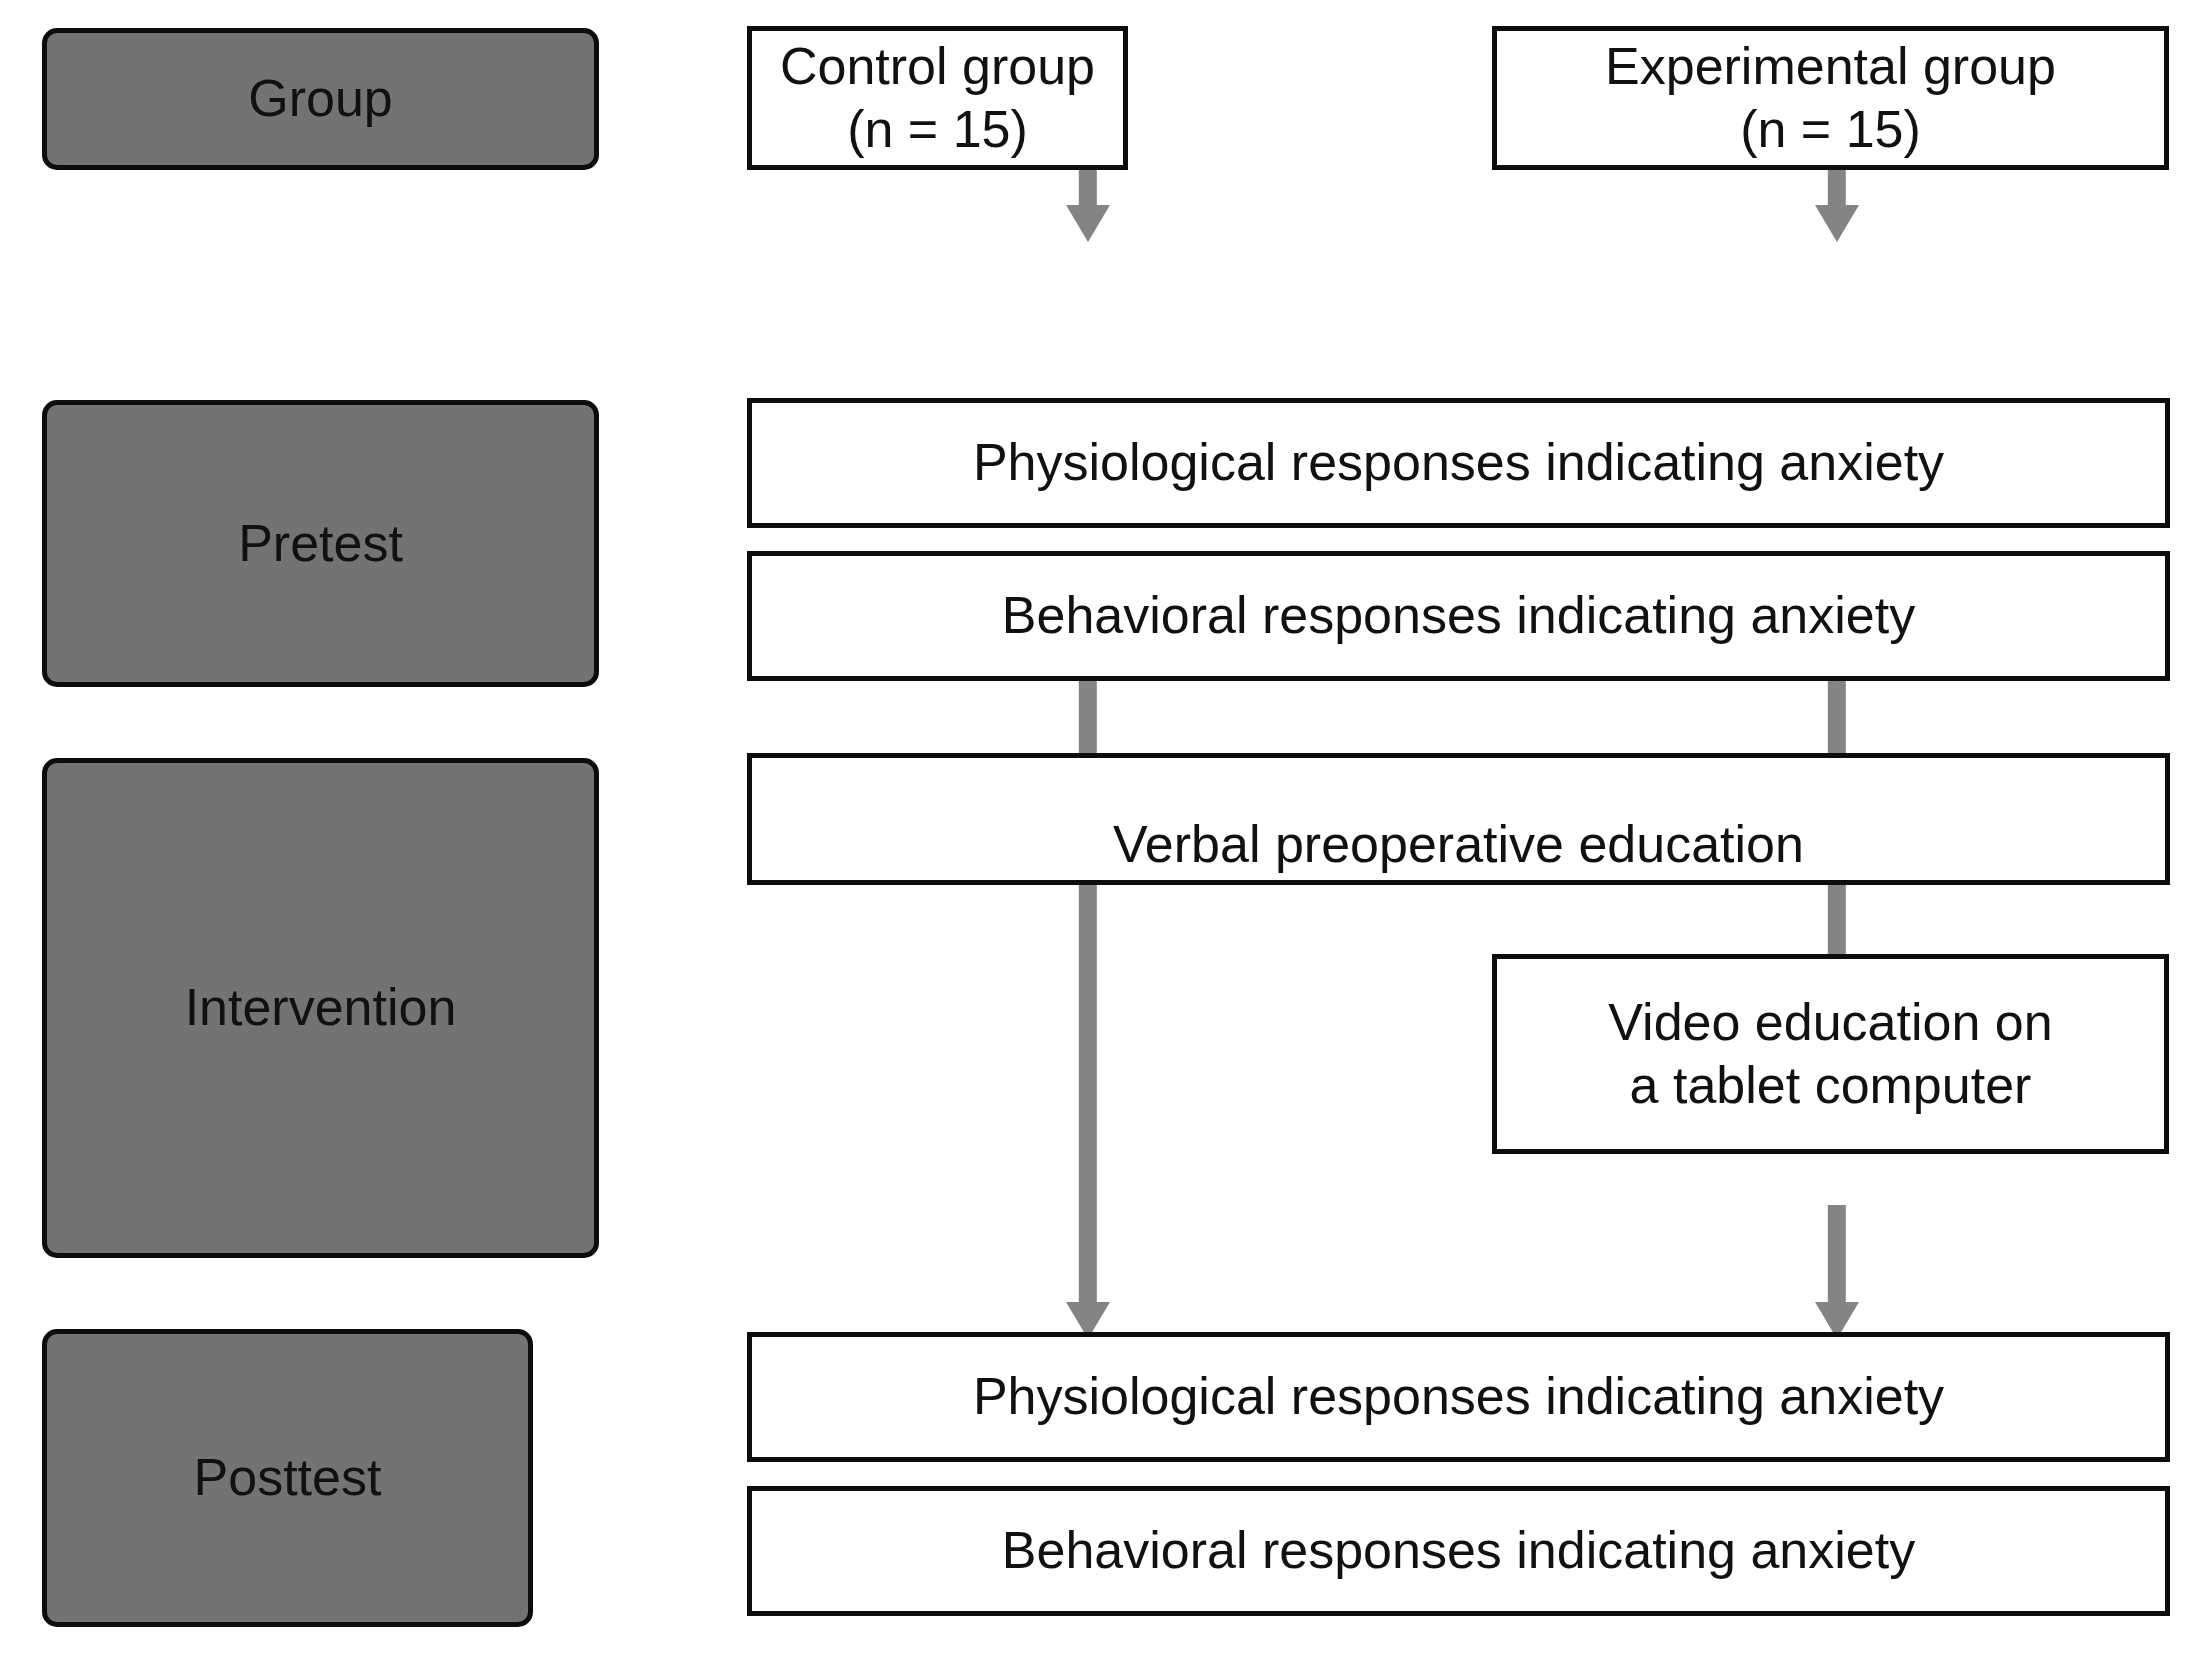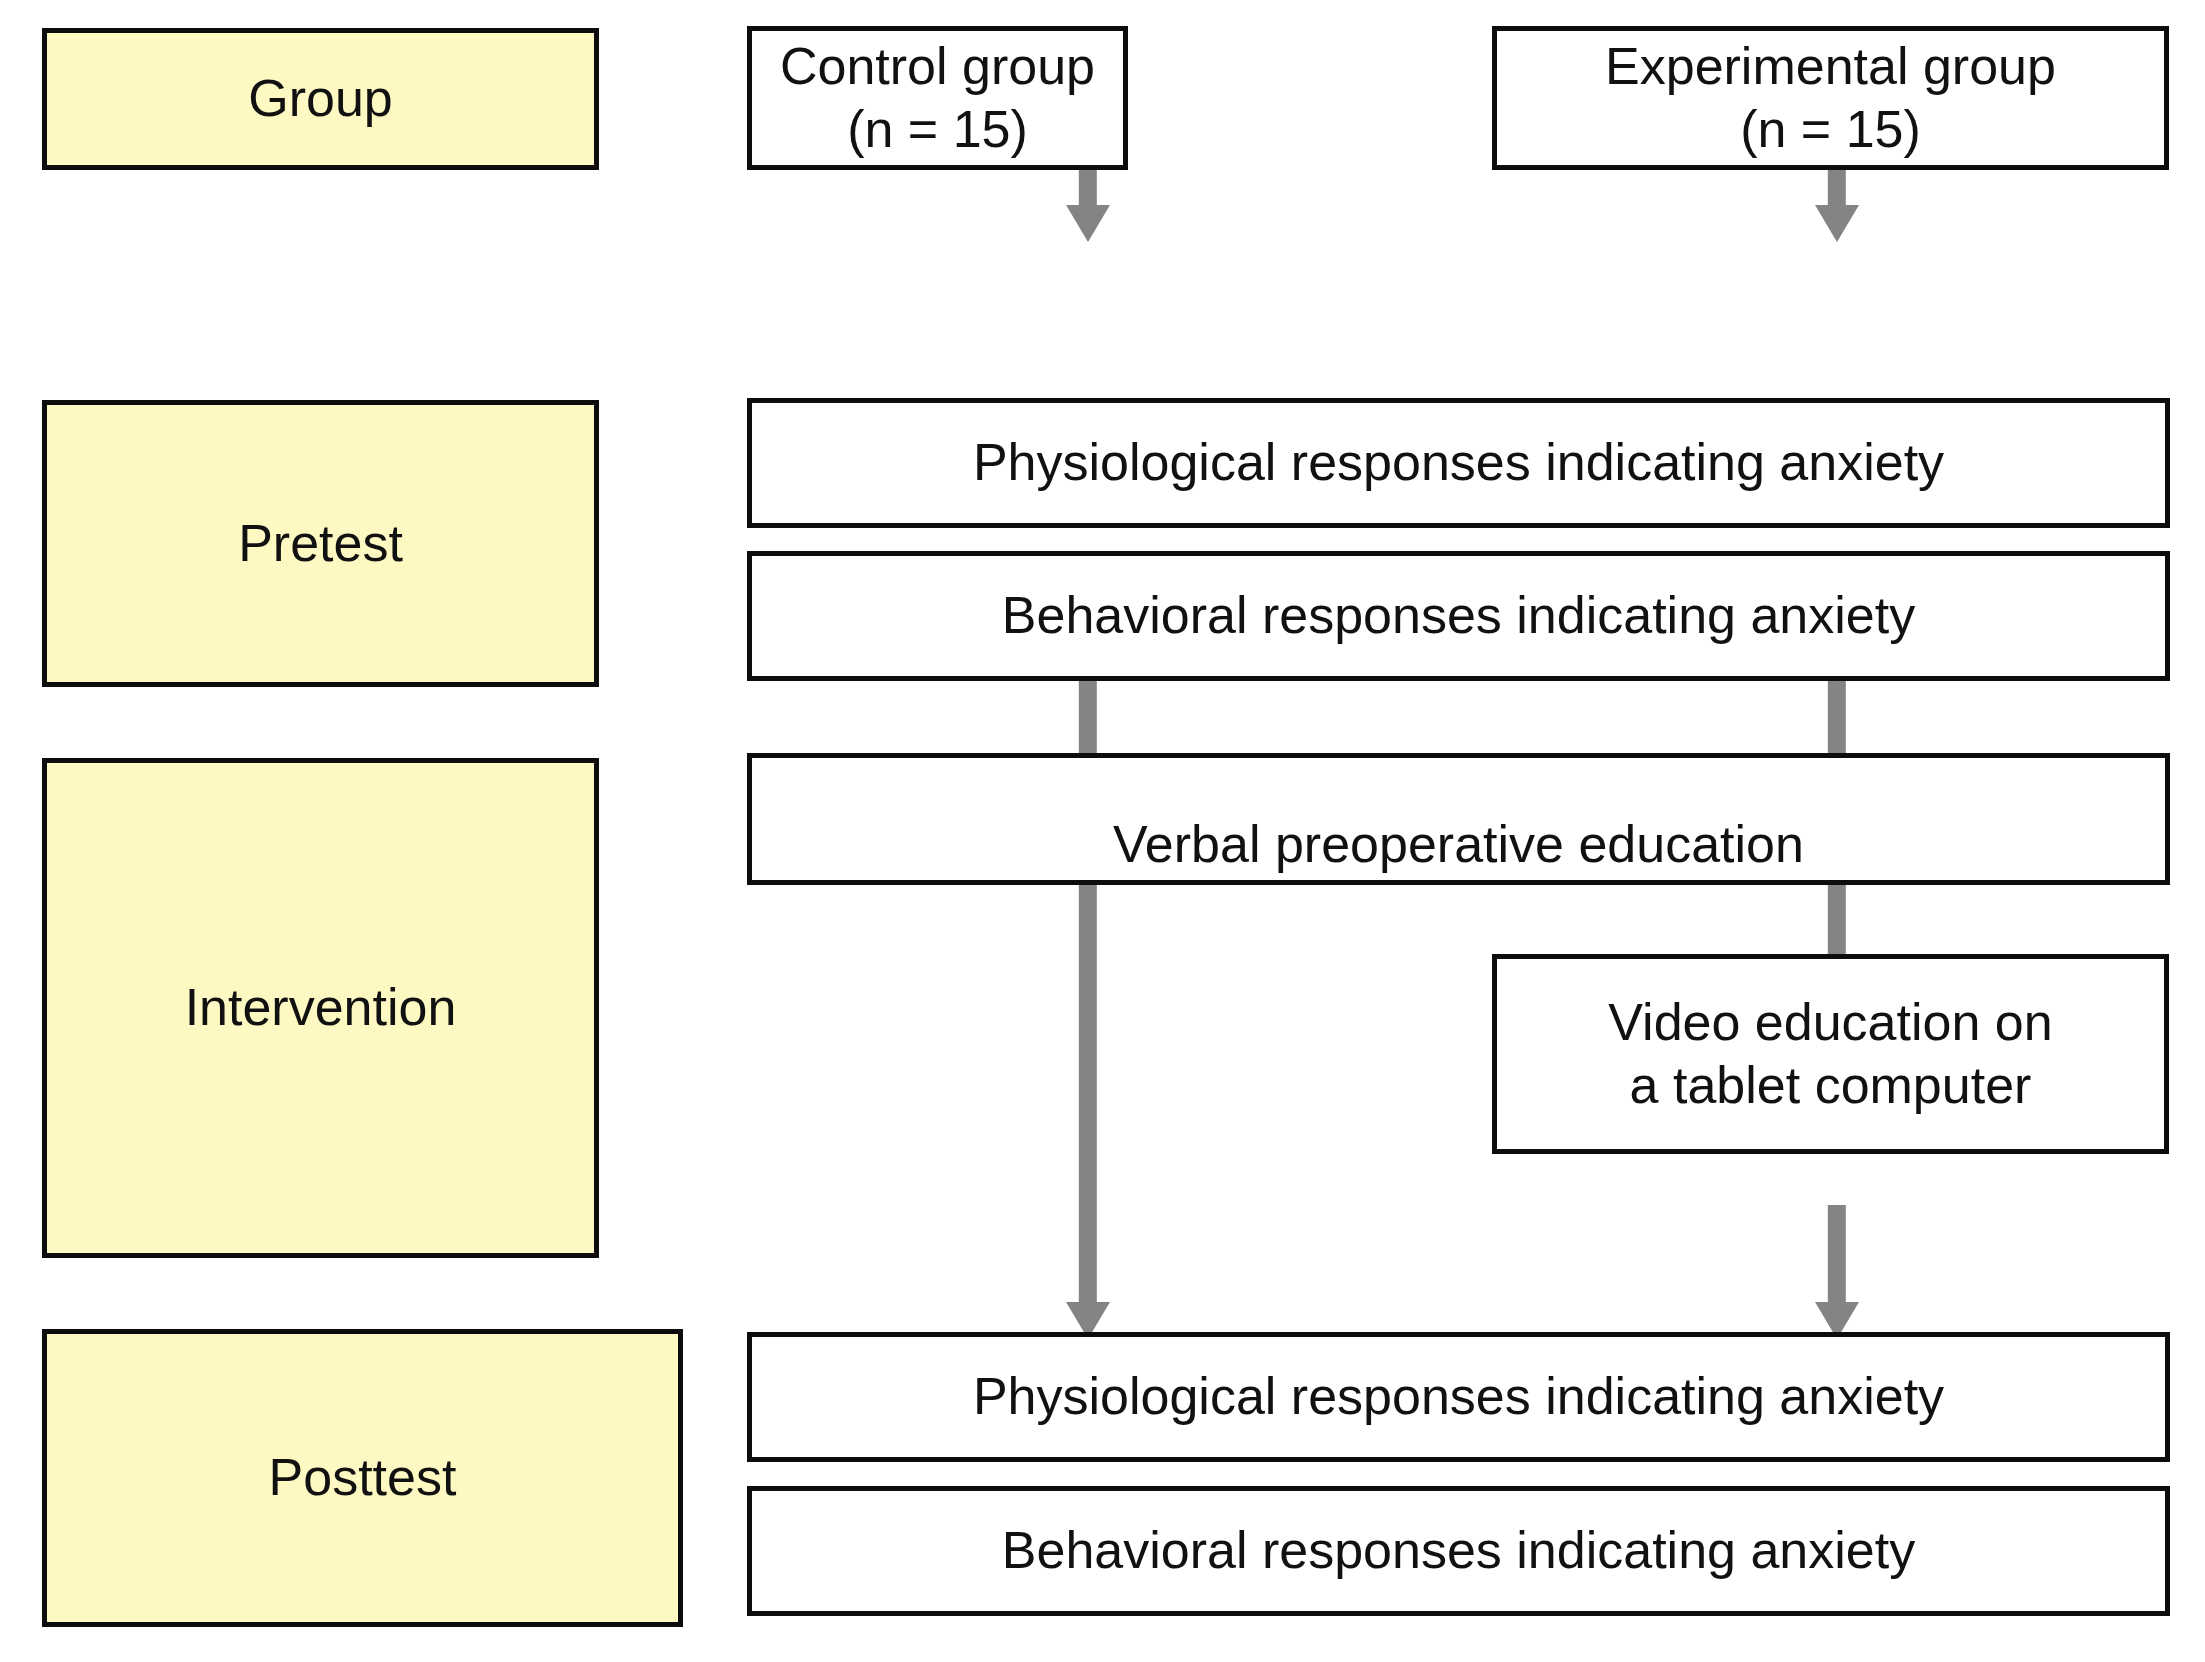--- a/index.html
+++ b/index.html
@@ -28,21 +28,22 @@
     display: flex;
     align-items: center;
     justify-content: center;
     text-align: center;
     line-height: 1.22;
     font-size: 52px;
     color: #111111;
     padding: 3.3px 11.7px;
   }
   .box.stage-label {
-    background: #fef9c3;
+    background: #737373;
+    border-radius: 15px;
   }
   .box .lines {
     display: block;
     width: 100%;
   }
   .box .lines span {
     display: block;
   }
 
   
@@ -79,21 +80,21 @@
   </div>
 
   <div class="box stage-label" style="left:42px; top:400px; width:557px; height:287px;">
     <span class="lines">Pretest</span>
   </div>
 
   <div class="box stage-label" style="left:42px; top:758px; width:557px; height:500px;">
     <span class="lines">Intervention</span>
   </div>
 
-  <div class="box stage-label" style="left:42px; top:1329px; width:641px; height:298px;">
+  <div class="box stage-label" style="left:42px; top:1329px; width:491px; height:298px;">
     <span class="lines">Posttest</span>
   </div>
 
   <div class="arrow" style="left:1063px; top:167px; width:50px; height:75px;">
     <div class="shaft" style="height:40px;"></div>
     <div class="head"></div>
   </div>
 
   <div class="arrow" style="left:1812px; top:167px; width:50px; height:75px;">
     <div class="shaft" style="height:40px;"></div>

